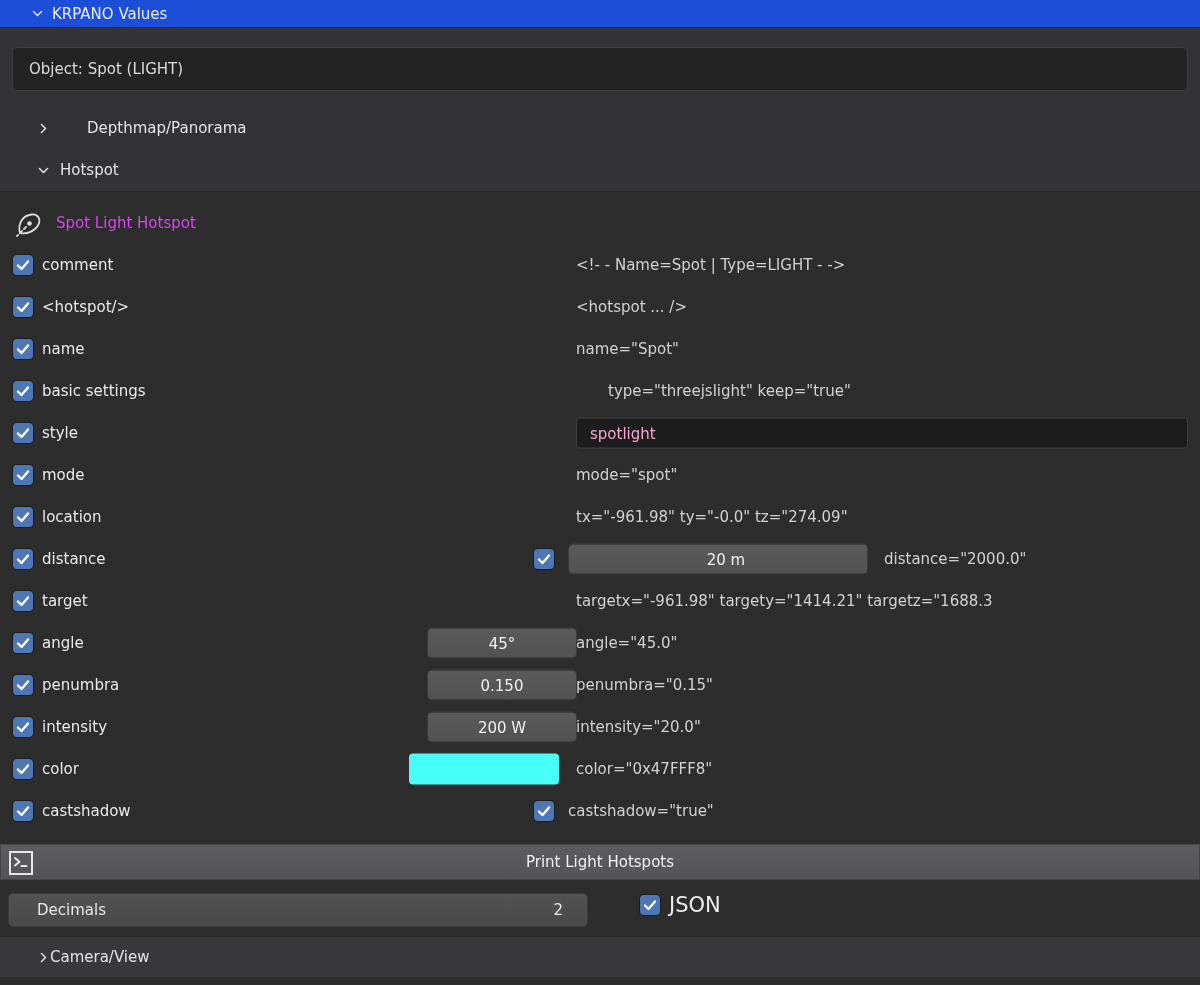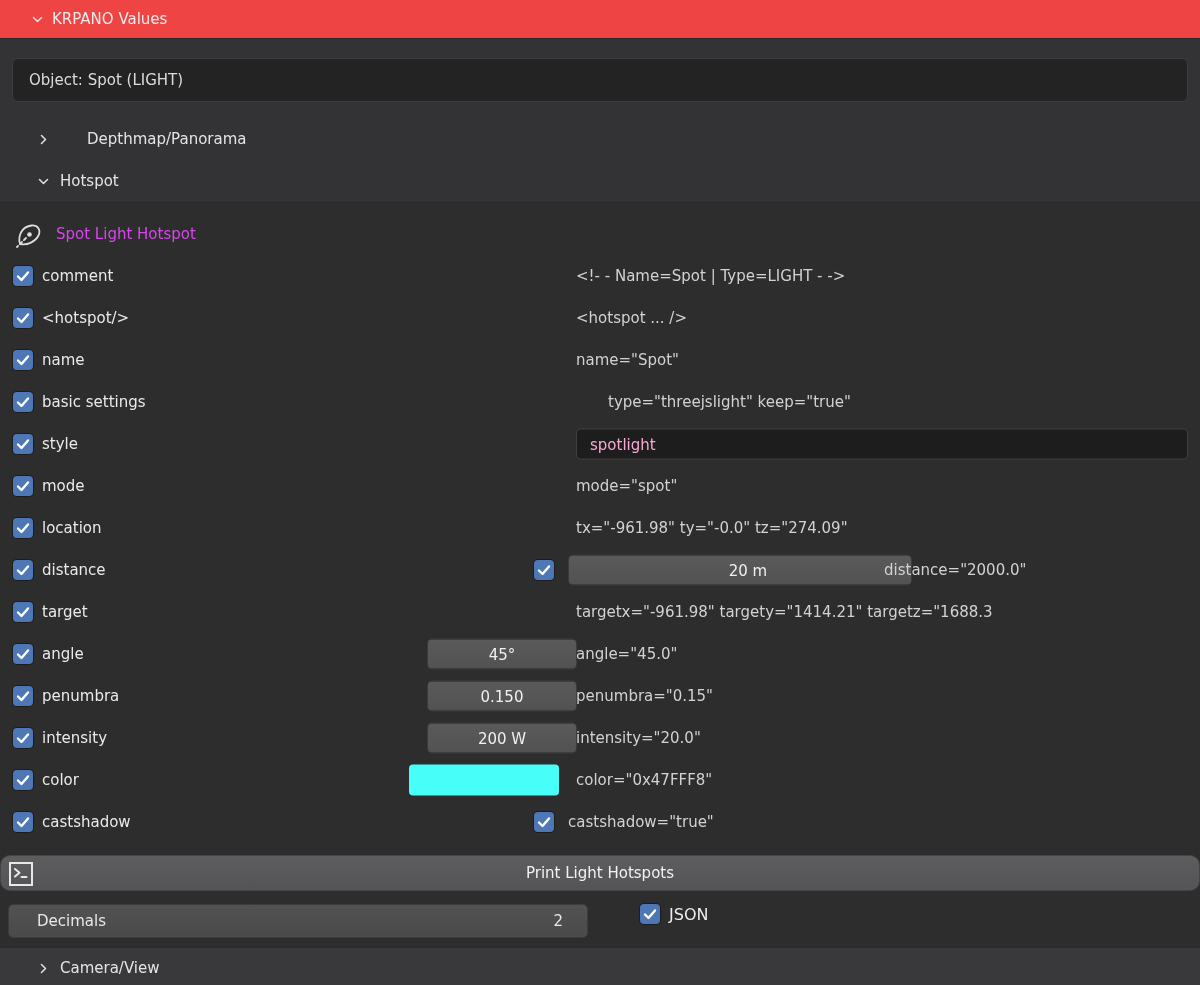--- a/index.html
+++ b/index.html
@@ -7,21 +7,21 @@
   .app {
     position: relative;
     width: 1200px; height: 985px;
     background: #2d2d2e;
     font-family: "DejaVu Sans", sans-serif;
     color: #e6e6e6;
     overflow: hidden;
   }
   
   .top-header {
-    height: 39px; background: #ef4444; border-bottom: 1px solid #272727;
+    height: 28px; background: #1d4ed8; border-bottom: 1px solid #272727;
     display: flex; align-items: center; padding-left: 31px; gap: 8px;
     cursor: pointer;
   }
   .top-header .title { font-size: 15px; color: #ececec; }
   
   .outer { height: 163px; background: #333335; padding-top: 19px; }
   .object-box {
     margin: 0 12px; height: 44px;
     background: #232324; border: 1px solid #3e3e40; border-radius: 6px;
     display: flex; align-items: center; padding-left: 16px;
@@ -61,58 +61,58 @@
   .val.pos2 { left: 568px; }
   .field, .slider {
     position: absolute; top: 50%; transform: translateY(-50%);
     height: 31px; border-radius: 5px;
     background: linear-gradient(#5a5a5b,#525253);
     border: 1px solid #3c3c3c;
     display: flex; align-items: center; justify-content: center;
     font-size: 15px; color: #f0f0f0; cursor: ew-resize;
   }
   .field { left: 427px; width: 150px; }
-  .slider { left: 568px; width: 344px; padding-left: 16px; }
+  .slider { left: 568px; width: 300px; padding-left: 16px; }
   .style-input {
     position: absolute; left: 576px; top: 50%; transform: translateY(-50%);
     width: 612px; height: 31px;
     background: #1d1d1d; border: 1px solid #404040; border-radius: 4px;
     color: #f9a8d4; font-size: 15px; padding-left: 13px;
     font-family: "DejaVu Sans", sans-serif; outline: none;
   }
   .swatch {
     position: absolute; left: 409px; top: 50%; transform: translateY(-50%);
     width: 150px; height: 31px; border-radius: 4px; cursor: pointer;
     background: #47fff8;
   }
   
   .print-btn {
     position: relative; margin: 12px 0 0; height: 36px;
     background: linear-gradient(#5d5d5f,#545456);
-    border: 1px solid #454547; border-radius: 10px;
+    border: 1px solid #454547; border-radius: 0;
     display: flex; align-items: center; justify-content: center;
     font-size: 15px; color: #f1f1f1; cursor: pointer;
   }
   .print-btn .console-icon { position: absolute; left: 7px; top: 5px; }
   .decimals-row { margin: 13px 8px 0; height: 34px; display: flex; align-items: flex-start; gap: 33px; }
   .decimals-field {
     width: 580px; height: 34px; border-radius: 5px;
     background: linear-gradient(#525252,#4a4a4b);
     border: 1px solid #3c3c3c;
     display: flex; align-items: center;
     padding: 0 24px 0 28px; font-size: 15px; color: #e8e8e8; cursor: ew-resize;
   }
   .decimals-field .dec-label { flex: 1; }
   .json-wrap { display: flex; align-items: center; margin-left: 19px; gap: 9px; }
   .json-wrap .chk { position: static; transform: none; }
-  .json-label { font-size: 16px; color: #ededed; }
+  .json-label { font-size: 21px; color: #ededed; }
   
   .bottom-strip {
     height: 41px; background: #39393b; border-top: 1px solid #2a2a2a;
-    display: flex; align-items: center; padding-left: 37px; gap: 10px;
+    display: flex; align-items: center; padding-left: 37px; 
     font-size: 15px; color: #e4e4e4; cursor: pointer;
   }
   svg { display: block; }
 </style>
 </head>
 <body>
 
 <div class="app">
 
   <div class="top-header">

